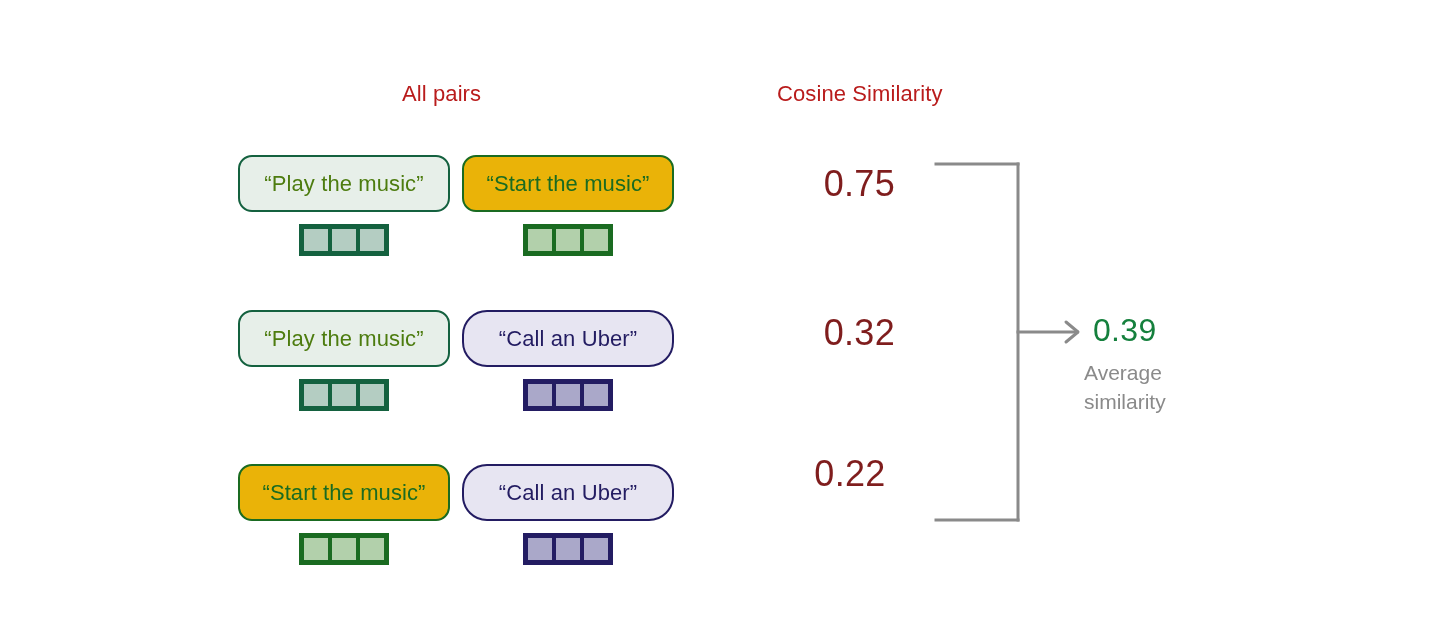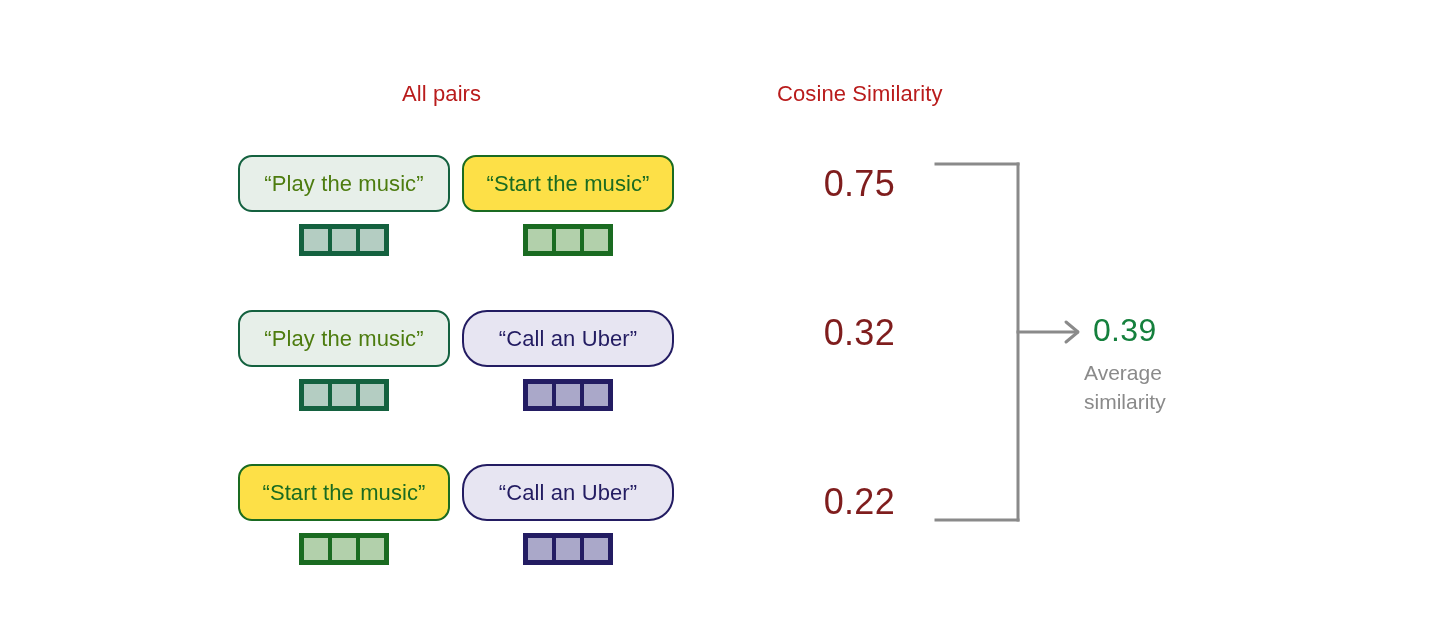--- a/index.html
+++ b/index.html
@@ -74,21 +74,21 @@
     color: #4d7c0f;
   }
   .th-green-teal .cell {
     background: #b4cdc2;
     border-color: #14613f;
   }
   .th-green-teal .vec { border-color: #14613f; }
 
   
   .th-green-leaf .pill {
-    background: #fde047;
+    background: #eab308;
     border-color: #1a6b21;
     color: #1a6b21;
     text-align: right;
   }
   .th-green-leaf .cell {
     background: #b2d0ab;
     border-color: #1a6b21;
   }
   .th-green-leaf .vec { border-color: #1a6b21; }
 
@@ -133,21 +133,21 @@
     font-size: 36px;
     font-weight: 400;
     white-space: nowrap;
     text-align: right;
     width: 90px;
     left: 805px;
     letter-spacing: 0.3px;
   }
   .score.s0 { top: 163px; }
   .score.s1 { top: 312px; }
-  .score.s2 { top: 481px; }
+  .score.s2 { top: 453px; text-align: center; }
 
   
   #bracket-svg {
     position: absolute;
     left: 925px;
     top: 150px;
   }
 
   
   #avg-value {

